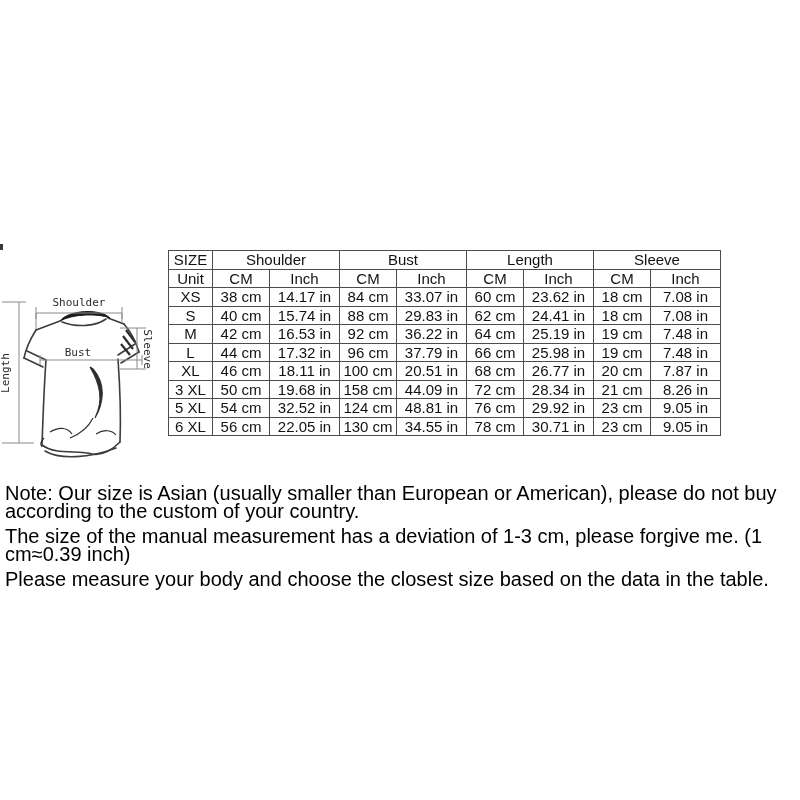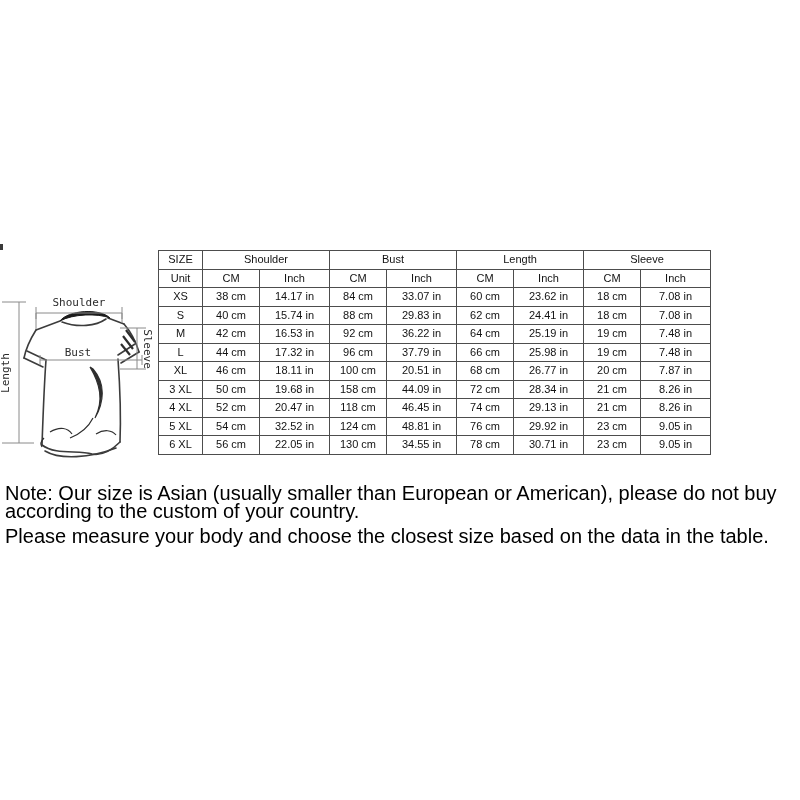--- a/index.html
+++ b/index.html
@@ -8,25 +8,25 @@
     background: #ffffff;
     position: relative;
     overflow: hidden;
     font-family: "Liberation Sans", sans-serif;
     color: #111;
   }
 
   
   .size-table {
     position: absolute;
-    left: 158px; top: 250px;
+    left: 168px; top: 250px;
     border-collapse: collapse;
     table-layout: fixed;
     font-family: "Liberation Sans", sans-serif;
-    font-size: 11px;
+    font-size: 15px;
     color: #121212;
     text-align: center;
   }
   .size-table td {
     border: 1px solid #4d4d4d;
     height: 17.5px;
     padding: 0 1px;
     line-height: 1;
     white-space: nowrap;
     background: #fff;
@@ -225,31 +225,20 @@
         <td>50 cm</td>
         <td>19.68 in</td>
         <td>158 cm</td>
         <td>44.09 in</td>
         <td>72 cm</td>
         <td>28.34 in</td>
         <td>21 cm</td>
         <td>8.26 in</td>
       </tr>
       <tr>
-        <td>4 XL</td>
-        <td>52 cm</td>
-        <td>20.47 in</td>
-        <td>118 cm</td>
-        <td>46.45 in</td>
-        <td>74 cm</td>
-        <td>29.13 in</td>
-        <td>21 cm</td>
-        <td>8.26 in</td>
-      </tr>
-      <tr>
         <td>5 XL</td>
         <td>54 cm</td>
         <td>32.52 in</td>
         <td>124 cm</td>
         <td>48.81 in</td>
         <td>76 cm</td>
         <td>29.92 in</td>
         <td>23 cm</td>
         <td>9.05 in</td>
       </tr>
@@ -262,14 +251,15 @@
         <td>78 cm</td>
         <td>30.71 in</td>
         <td>23 cm</td>
         <td>9.05 in</td>
       </tr>
     </tbody>
 </table>
 
 <div class="notes">
   <div class="note-line">Note: Our size is Asian (usually smaller than European or American), please do not buy according to the custom of your country.</div>
+  <div class="note-line">The size of the manual measurement has a deviation of 1-3 cm, please forgive me. (1 cm≈0.39 inch)</div>
   <div class="note-line">Please measure your body and choose the closest size based on the data in the table.</div>
 </div>
 
 </body></html>

